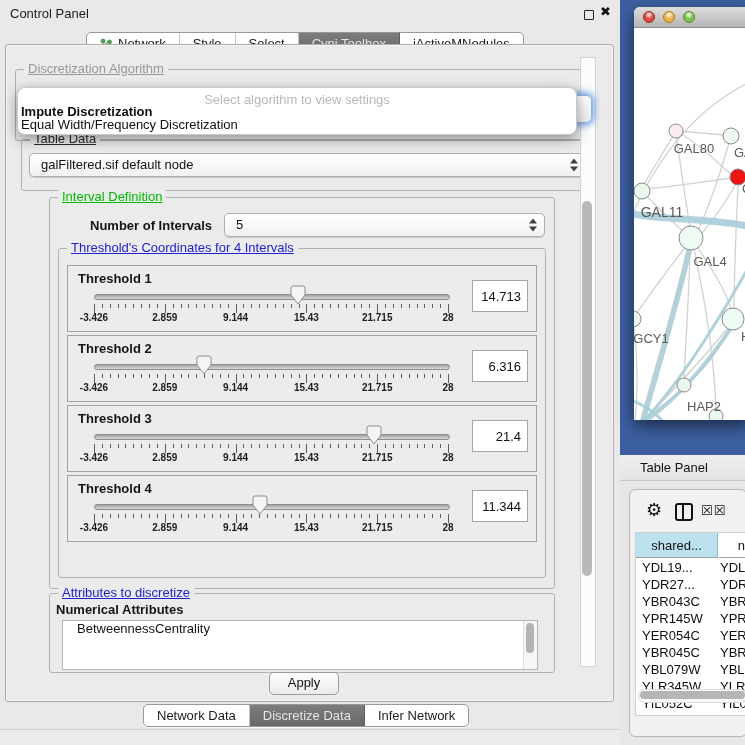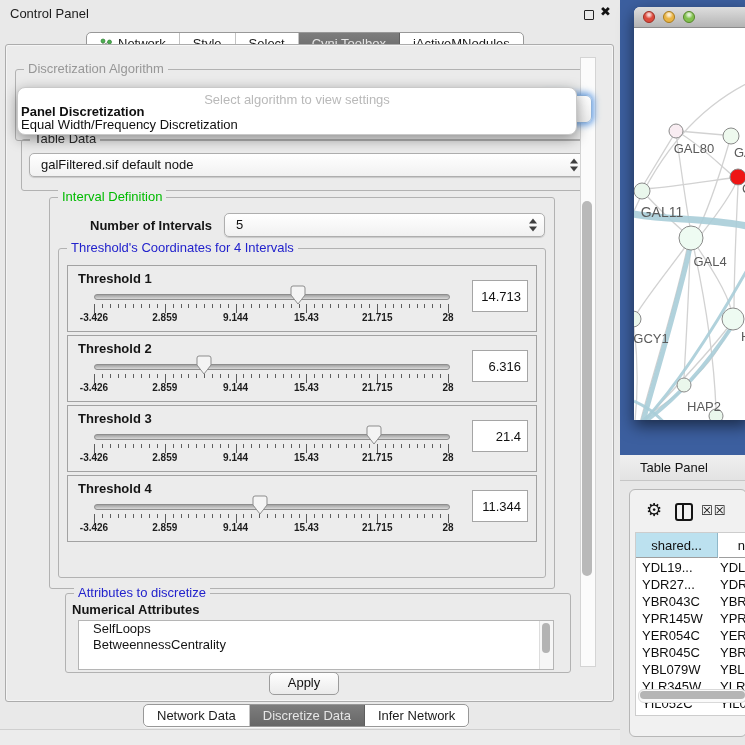--- a/index.html
+++ b/index.html
@@ -19,21 +19,21 @@
   .tab{padding:0 13px;font-size:13px;line-height:21px;color:#1b1b1b;border-right:1px solid #c3c3c3;
        display:flex;align-items:center;gap:5px;white-space:nowrap;}
   .tab:last-child{border-right:none;}
   .tab.selected{background:linear-gradient(#7d7d7d,#676767);color:#e6e6e6;border-right-color:#5e5e5e;}
   #top-tabs{left:86px;top:32px;}
   #bottom-tabs{left:143px;top:704px;}
 
   #content{left:5px;top:44px;width:607px;height:656px;border:1px solid #acacac;border-radius:3px;
            background:#ebebeb;box-shadow:inset 0 0 0 1px #f5f5f5;}
   .group{position:absolute;border:1px solid #b2b2b2;border-radius:3px;}
-  .glabel{position:absolute;top:-8px;left:8px;background:#ebebeb;padding:0 4px;font-size:13px;line-height:14px;}
+  .glabel{position:absolute;top:-8px;left:8px;background:#ebebeb;padding:0 4px;font-size:13px;line-height:14px;text-decoration:underline;}
   .glabel.gray{color:#979797;}
   .glabel.dark{color:#2b2b2b;}
   .glabel.green{color:#00bb00;}
   .glabel.blue{color:#2222cc;}
 
   .combo{position:absolute;background:linear-gradient(#ffffff,#f1f1f1);border:1px solid #aeaeae;
          border-radius:5px;box-shadow:0 1px 1px rgba(0,0,0,.15);font-size:13px;color:#111;
          line-height:22px;padding-left:11px;white-space:nowrap;overflow:hidden;}
   .stepper{position:absolute;right:7px;top:50%;width:8px;height:13px;transform:translateY(-50%);}
   .stepper:before,.stepper:after{content:"";position:absolute;left:0;border-left:4px solid transparent;border-right:4px solid transparent;}
@@ -420,47 +420,46 @@
                 <div class="tlabel" style="left: 167.6px;">9.144</div>
                 <div class="tlabel" style="left: 238.4px;">15.43</div>
                 <div class="tlabel" style="left: 309.2px;">21.715</div>
                 <div class="tlabel" style="left: 380px;">28</div>
                 <div class="thr-value">11.344</div>
               </div>
             </div>
         </div>
       </div>
 
-      <div class="group" style="left:43px;top:548px;width:504px;height:78px;margin-left:16px;">
+      <div class="group" style="left:43px;top:548px;width:504px;height:78px;">
         <span class="glabel blue">Attributes to discretize</span>
         <div class="abs" style="left:6px;top:8px;font-size:13px;font-weight:bold;color:#151515;">Numerical Attributes</div>
         <div id="attr-list">
           <div id="attr-items">
-              <div class="attr-item" style="margin-top: 0px;">SelfLoops</div>
               <div class="attr-item" style="margin-top: 0px;">BetweennessCentrality</div>
             </div>
           <div id="attr-sb">
               <div class="thumb"></div>
             </div>
         </div>
       </div>
 
       <div id="apply-btn" class="abs">Apply</div>
 
       <div id="main-sb" class="abs">
         <div class="thumb"></div>
       </div>
     </div>
 
     <div id="focus-combo" class="abs"></div>
 
     <div id="popup" class="abs">
       <div class="hint">Select algorithm to view settings</div>
       <div id="popup-opts">
-          <div class="opt sel" style="top: 17px;">Panel Discretization</div>
+          <div class="opt sel" style="top: 17px;">Impute Discretization</div>
           <div class="opt" style="top: 30px;">Equal Width/Frequency Discretization</div>
         </div>
     </div>
 
     <div id="bottom-divider" class="abs"></div>
     <div id="bottom-tabs" class="abs tabbar">
         <div class="tab">
           <span>Network Data</span>
         </div>
         <div class="tab selected">

